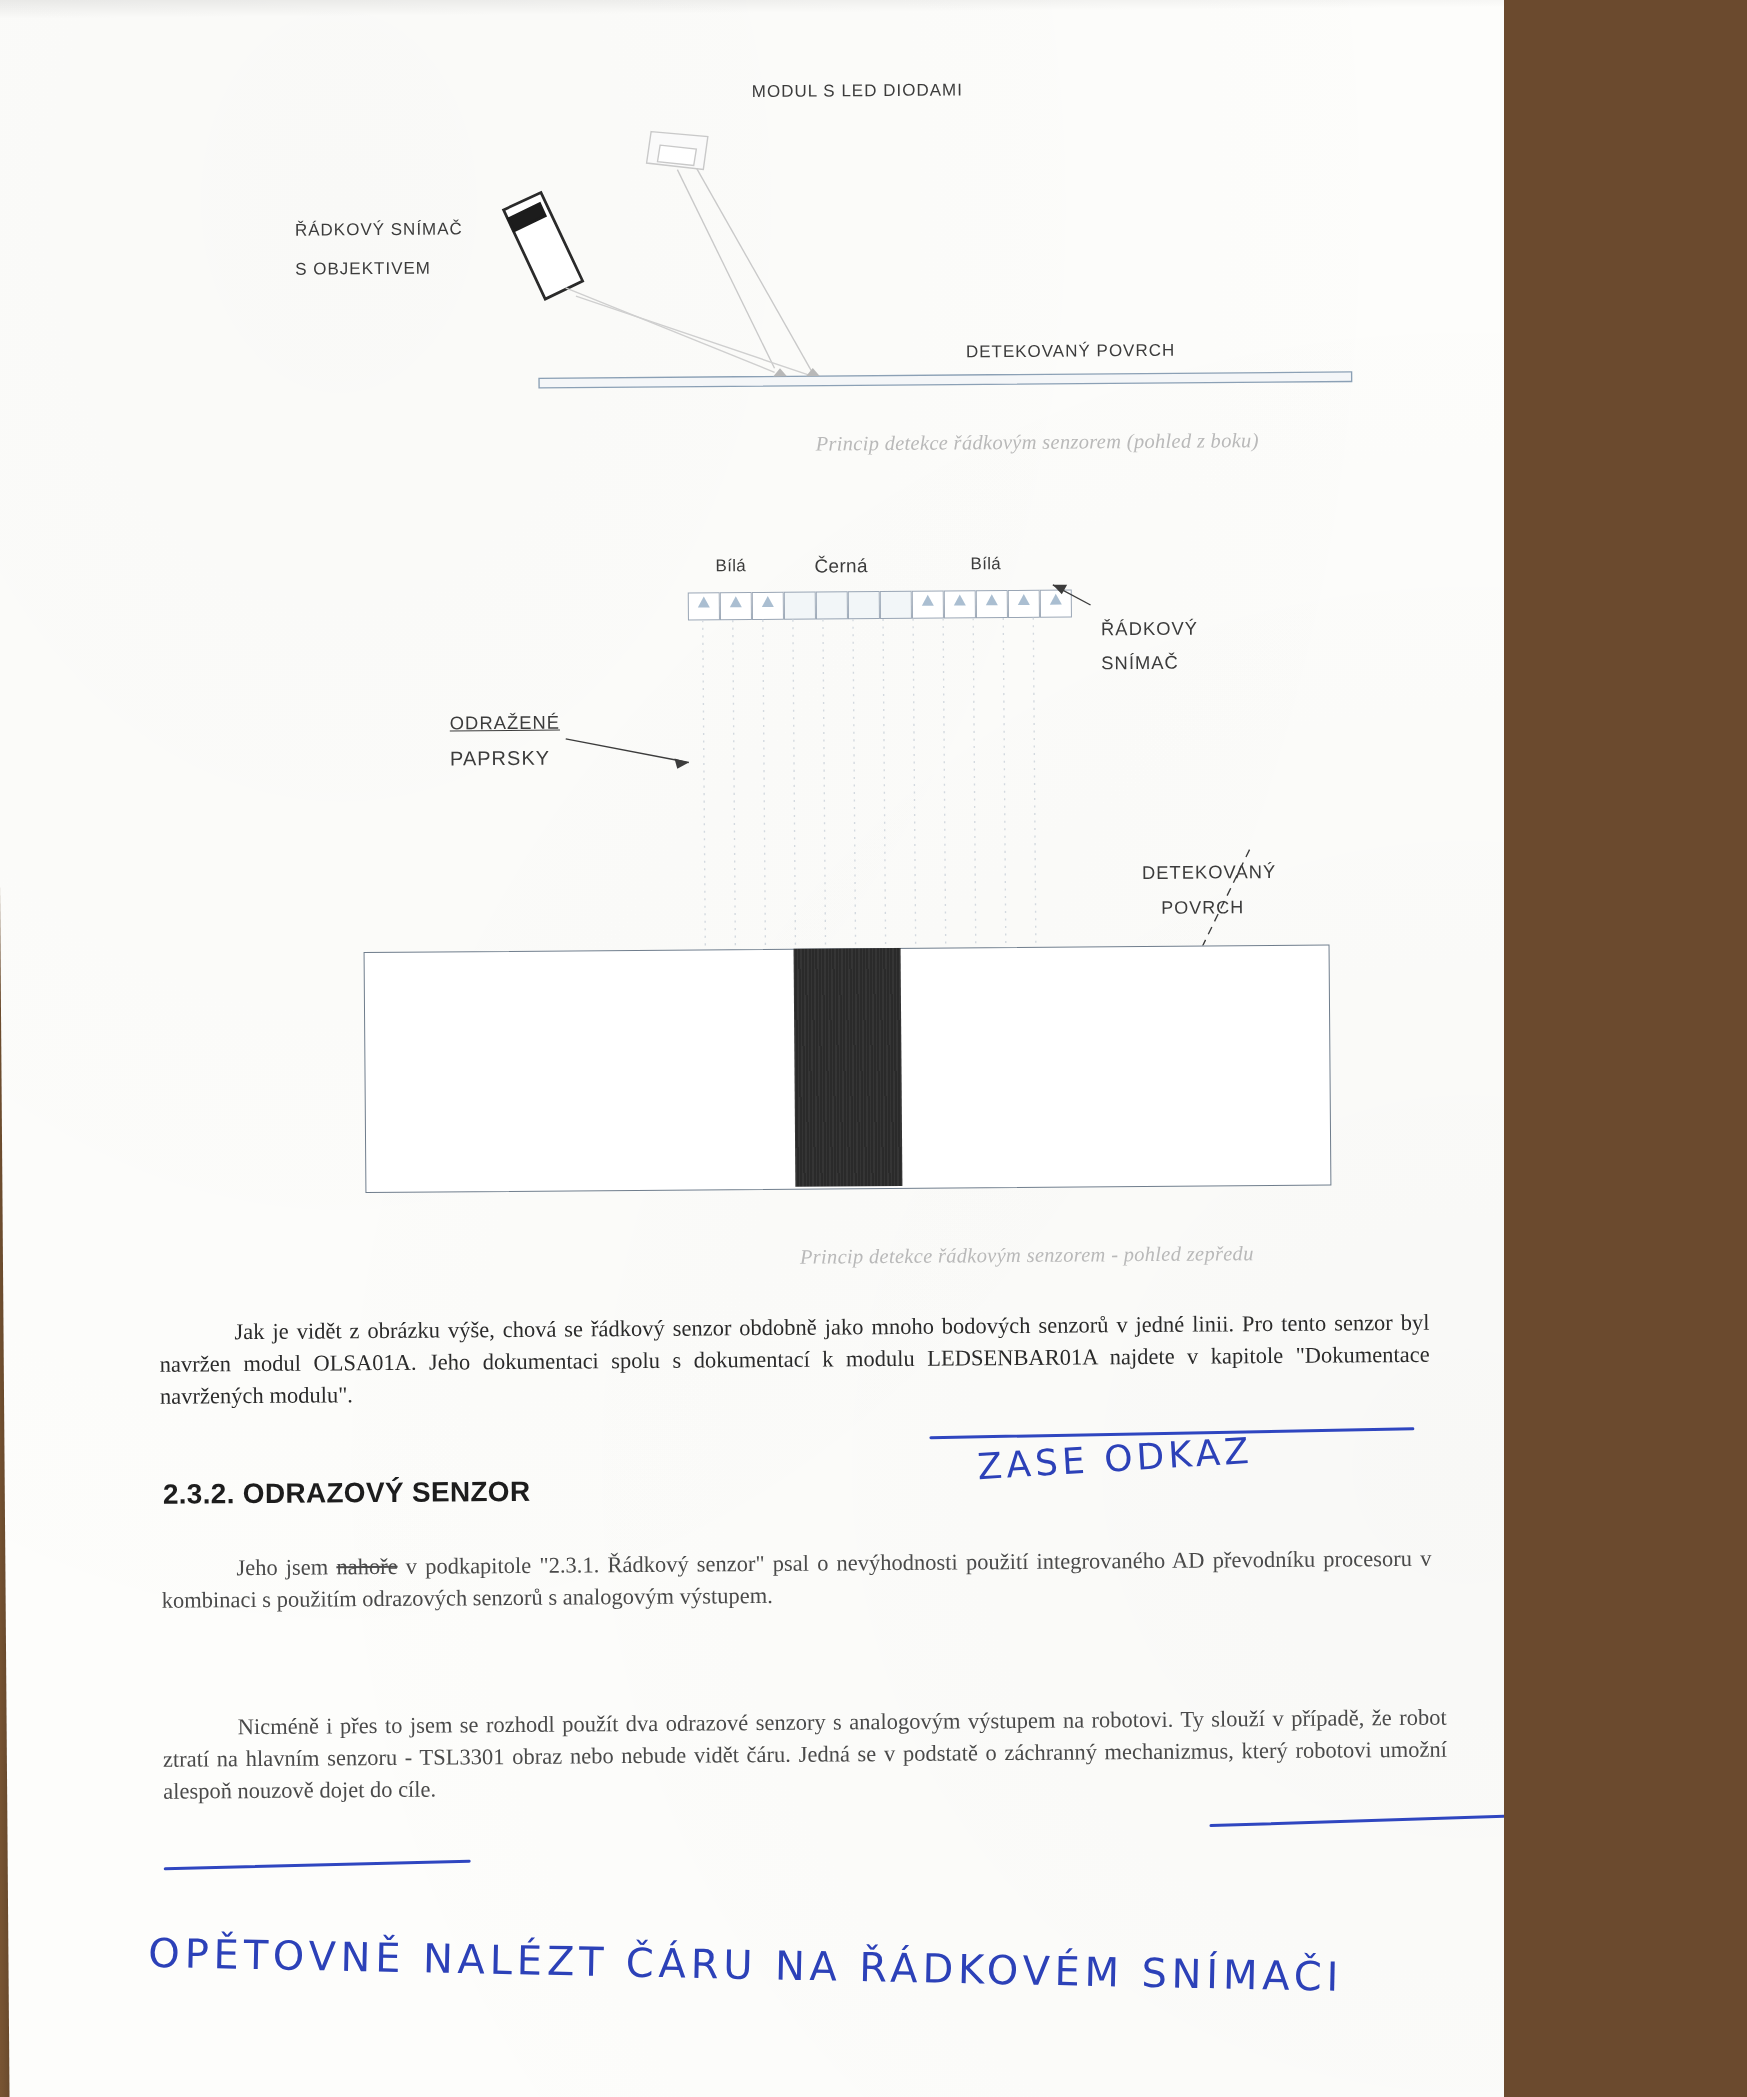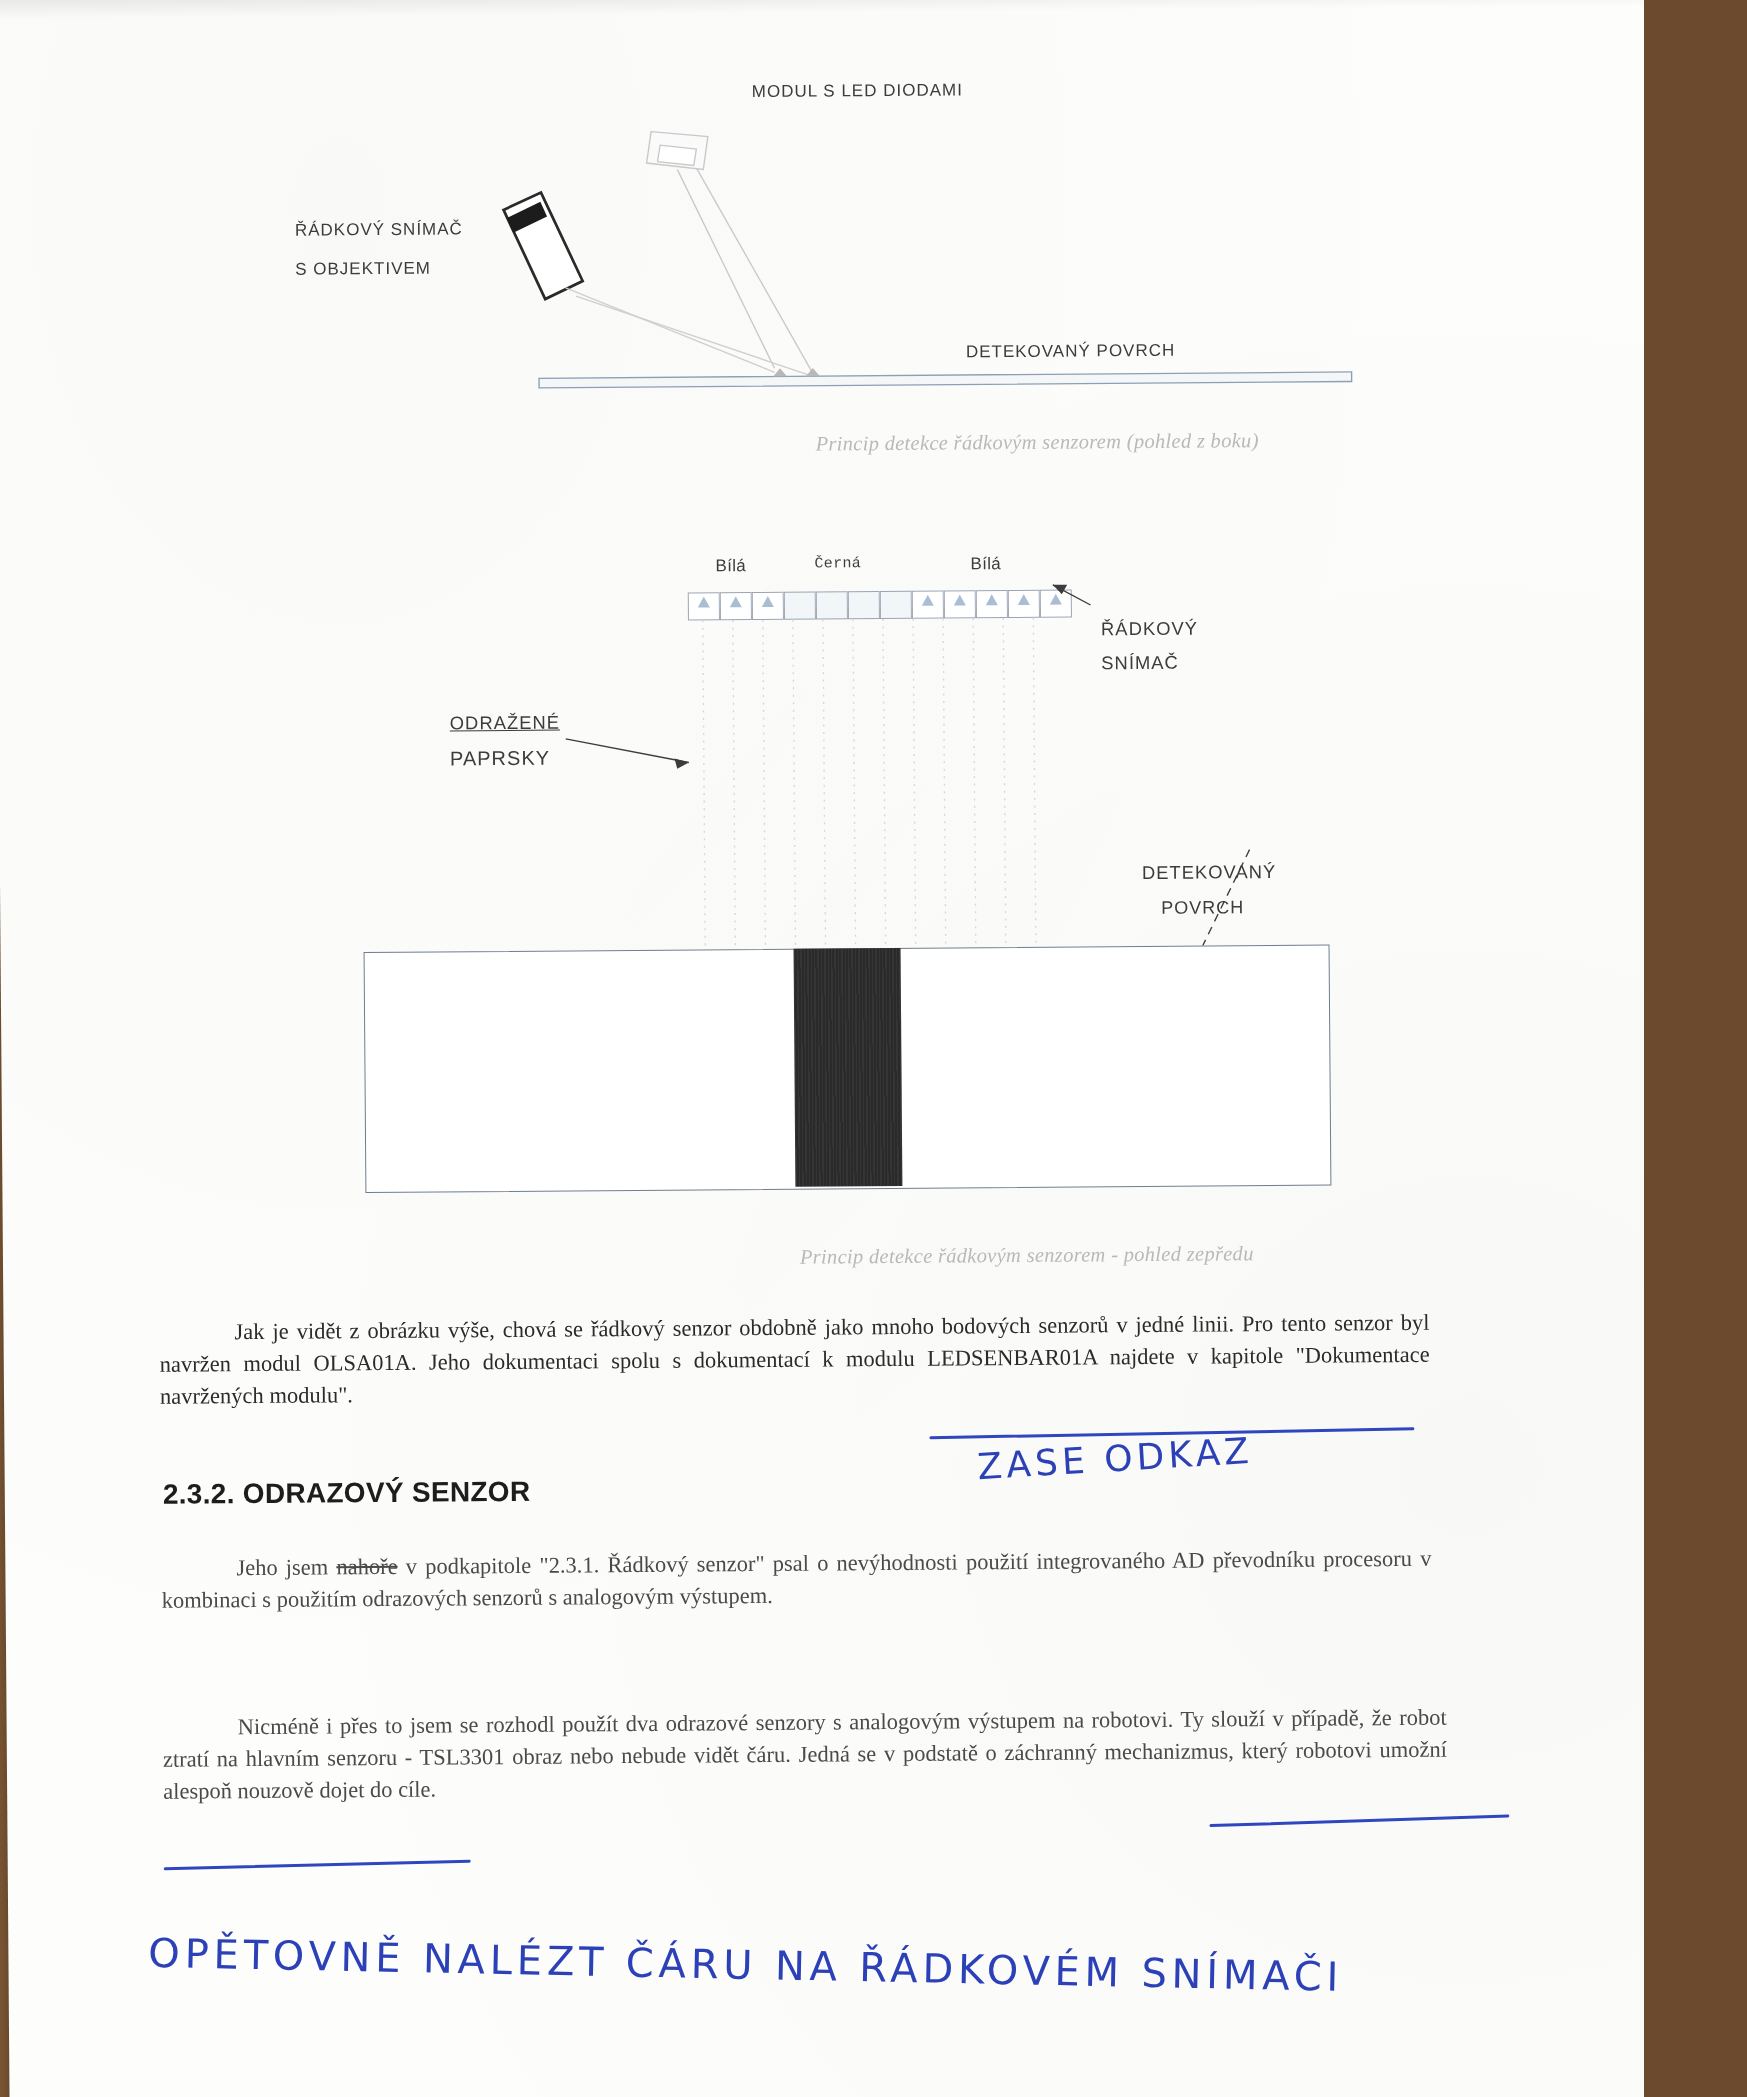--- a/index.html
+++ b/index.html
@@ -1,18 +1,18 @@
 <!DOCTYPE html>
 <html style="font-size:11px"><head>
 <meta charset="utf-8">
 <style>
   html,body{margin:0;padding:0;background:#6b4a2e;}
   #page{
     position:relative;
-    width:1644px;height:2097px;
+    width:1504px;height:2097px;
     overflow:hidden;
     font-family:"Liberation Serif", serif;
     background:
       linear-gradient(90deg,#7a5634 0%, #5e3f26 20%, #7d5837 45%, #4e3420 70%, #6d4b2d 100%);
   }
   
   .wood-streak{position:absolute;background:rgba(0,0,0,0.18);}
   
   #paper{
     position:absolute;
@@ -143,21 +143,21 @@
       <div class="lbl small" style="left:758px;top:96px;font-size:17px;">MODUL S LED DIODAMI</div>
       <div class="lbl small" style="left:300px;top:231px;font-size:17px;">ŘÁDKOVÝ SNÍMAČ</div>
       <div class="lbl small" style="left:300px;top:270px;font-size:17px;">S OBJEKTIVEM</div>
       <div class="lbl small" style="left:970px;top:358px;font-size:17px;">DETEKOVANÝ POVRCH</div>
       <div class="cap" style="left:819px;top:447px;">Princip detekce řádkovým senzorem (pohled z boku)</div>
     </div>
 
     <div class="fig" style="left:0;top:519px;width:1721px;height:772px;">
 
       <div class="lbl small" style="left:718px;top:51px;font-size:17px;letter-spacing:0.3px;">Bílá</div>
-      <div class="lbl small" style="left:817px;top:51px;font-size:15px;letter-spacing:0.3px;font-family:Liberation Mono, monospace;">Černá</div>
+      <div class="lbl small" style="left:817px;top:51px;font-size:19px;letter-spacing:0.3px;">Černá</div>
       <div class="lbl small" style="left:973px;top:51px;font-size:17px;letter-spacing:0.3px;">Bílá</div>
 
       <div class="cellrow" style="left:690px;top:87px;">
         <div class="cell">
             <span class="tri"></span>
           </div>
         <div class="cell">
             <span class="tri"></span>
           </div>
         <div class="cell">

